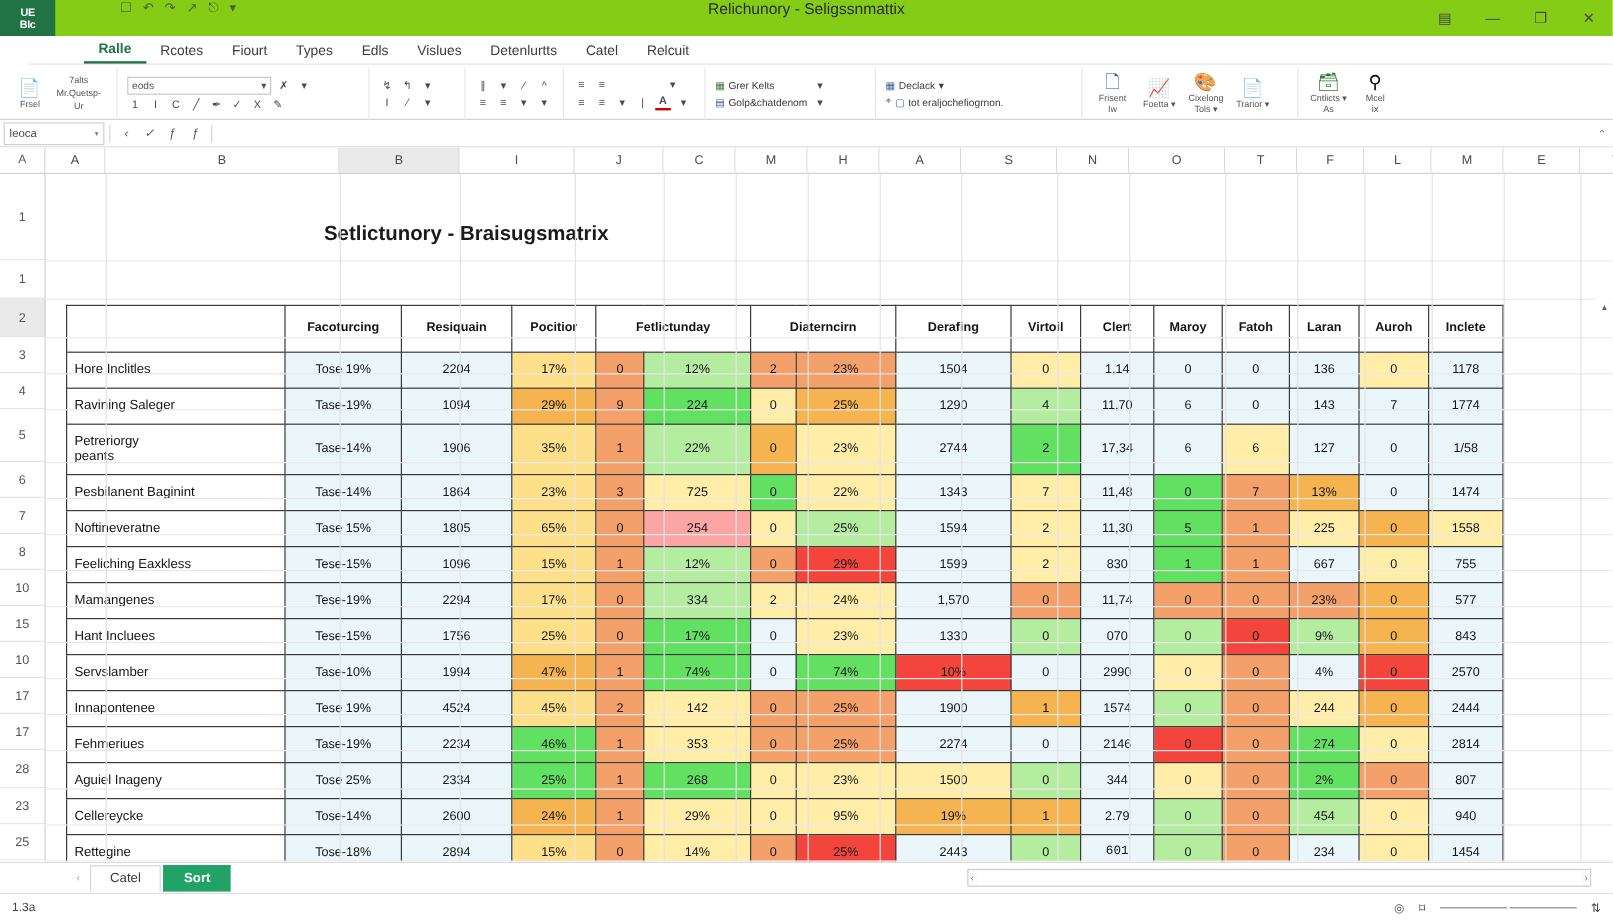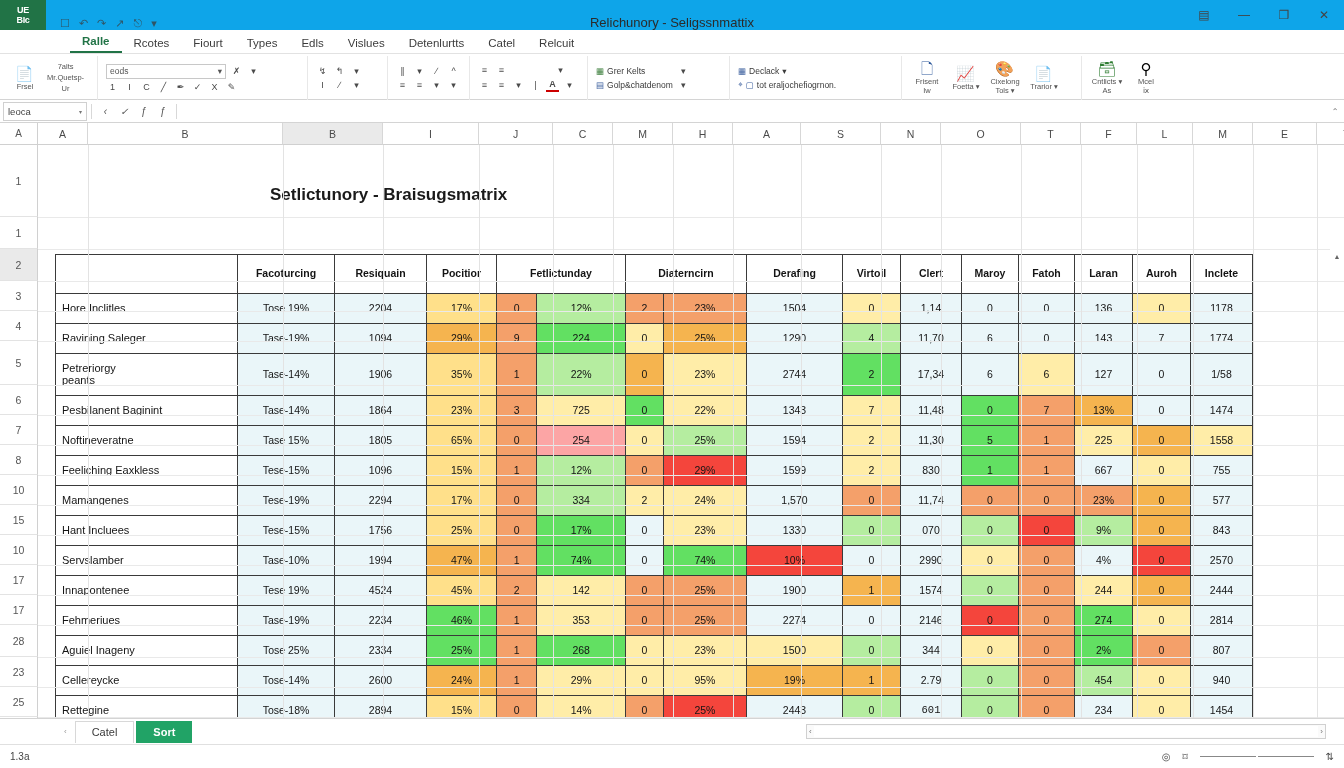--- a/index.html
+++ b/index.html
@@ -6,22 +6,22 @@
   html,body {
     width:1344px; height:768px;
     font-family:"Liberation Sans", sans-serif;
     background:#ffffff;
     overflow:hidden;
   }
   .app { width:1344px; height:768px; display:flex; flex-direction:column; position:relative; }
 
   
   .titlebar{
-    height:30px; display:flex; align-items:flex-end;
-    background:#0ea5e9; position:relative; flex:0 0 30px;
+    height:30px; display:flex; align-items:flex-start;
+    background:#84cc16; position:relative; flex:0 0 30px;gap:40px;
   }
   .app-logo{
     width:46px; height:30px; background:#217346; color:#fff;
     display:flex; flex-direction:column; align-items:center; justify-content:center;
     font-size:9px; font-weight:bold; line-height:10px; letter-spacing:-0.3px;
   }
   .qat{ display:flex; align-items:center; gap:9px; padding-left:14px; color:#3b3b3b; font-size:11px; }
   .qat span{ opacity:.75; }
   .win-title{
     position:absolute; left:0; right:0; text-align:center;
@@ -30,21 +30,22 @@
   .win-ctrls{ margin-left:auto; display:flex; align-items:center; gap:0; }
   .win-ctrls div{
     width:40px; height:30px; display:flex; align-items:center; justify-content:center;
     font-size:12px; color:#444;
   }
 
   
   .tabs{
     height:24px; display:flex; align-items:flex-end; gap:0;
     background:#fff; border-bottom:1px solid #e2e2e2; flex:0 0 24px;
-    padding-left:70px;
+    padding-left:46px;
+    margin-left:24px;
   }
   .tab{
     font-size:11.5px; color:#3c3c3c; padding:2px 12px 4px; white-space:nowrap;
   }
   .tab.active{ color:#217346; border-bottom:2px solid #217346; font-weight:600; }
 
   
   .ribbon{
     height:46px; background:#fff; border-bottom:1px solid #d4d4d4;
     display:flex; align-items:stretch; flex:0 0 46px; padding:2px 0 0;

